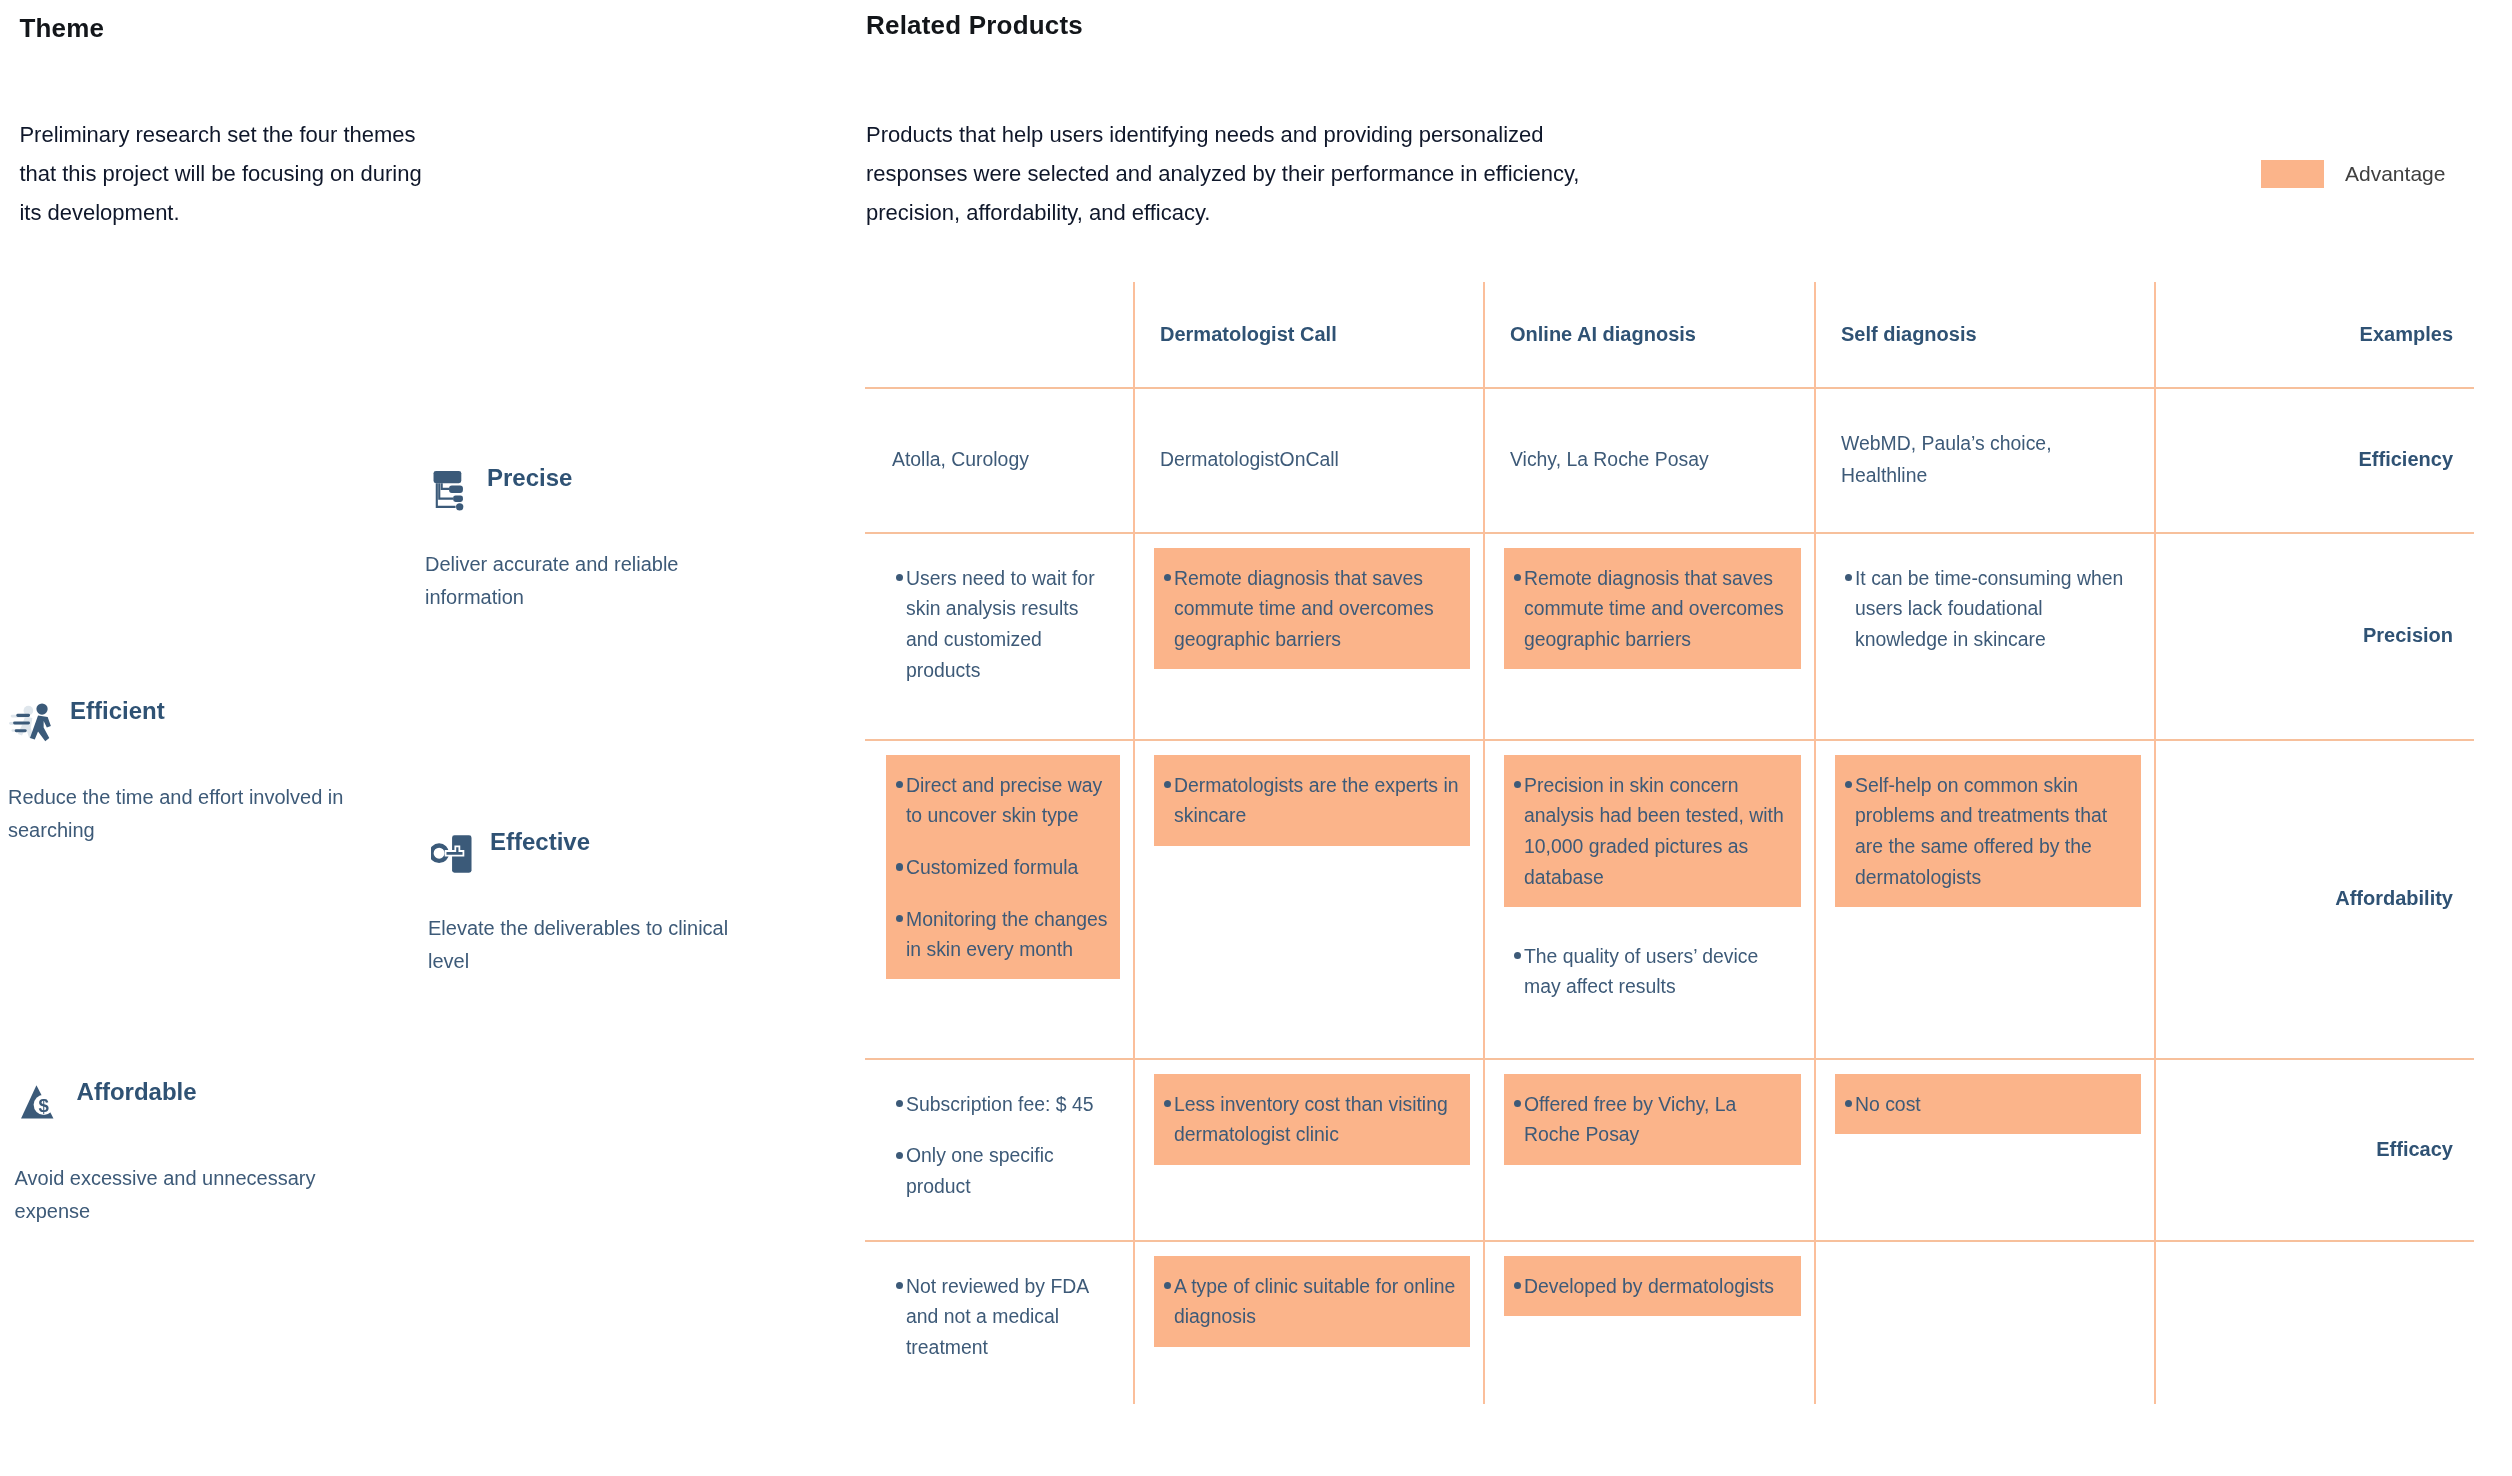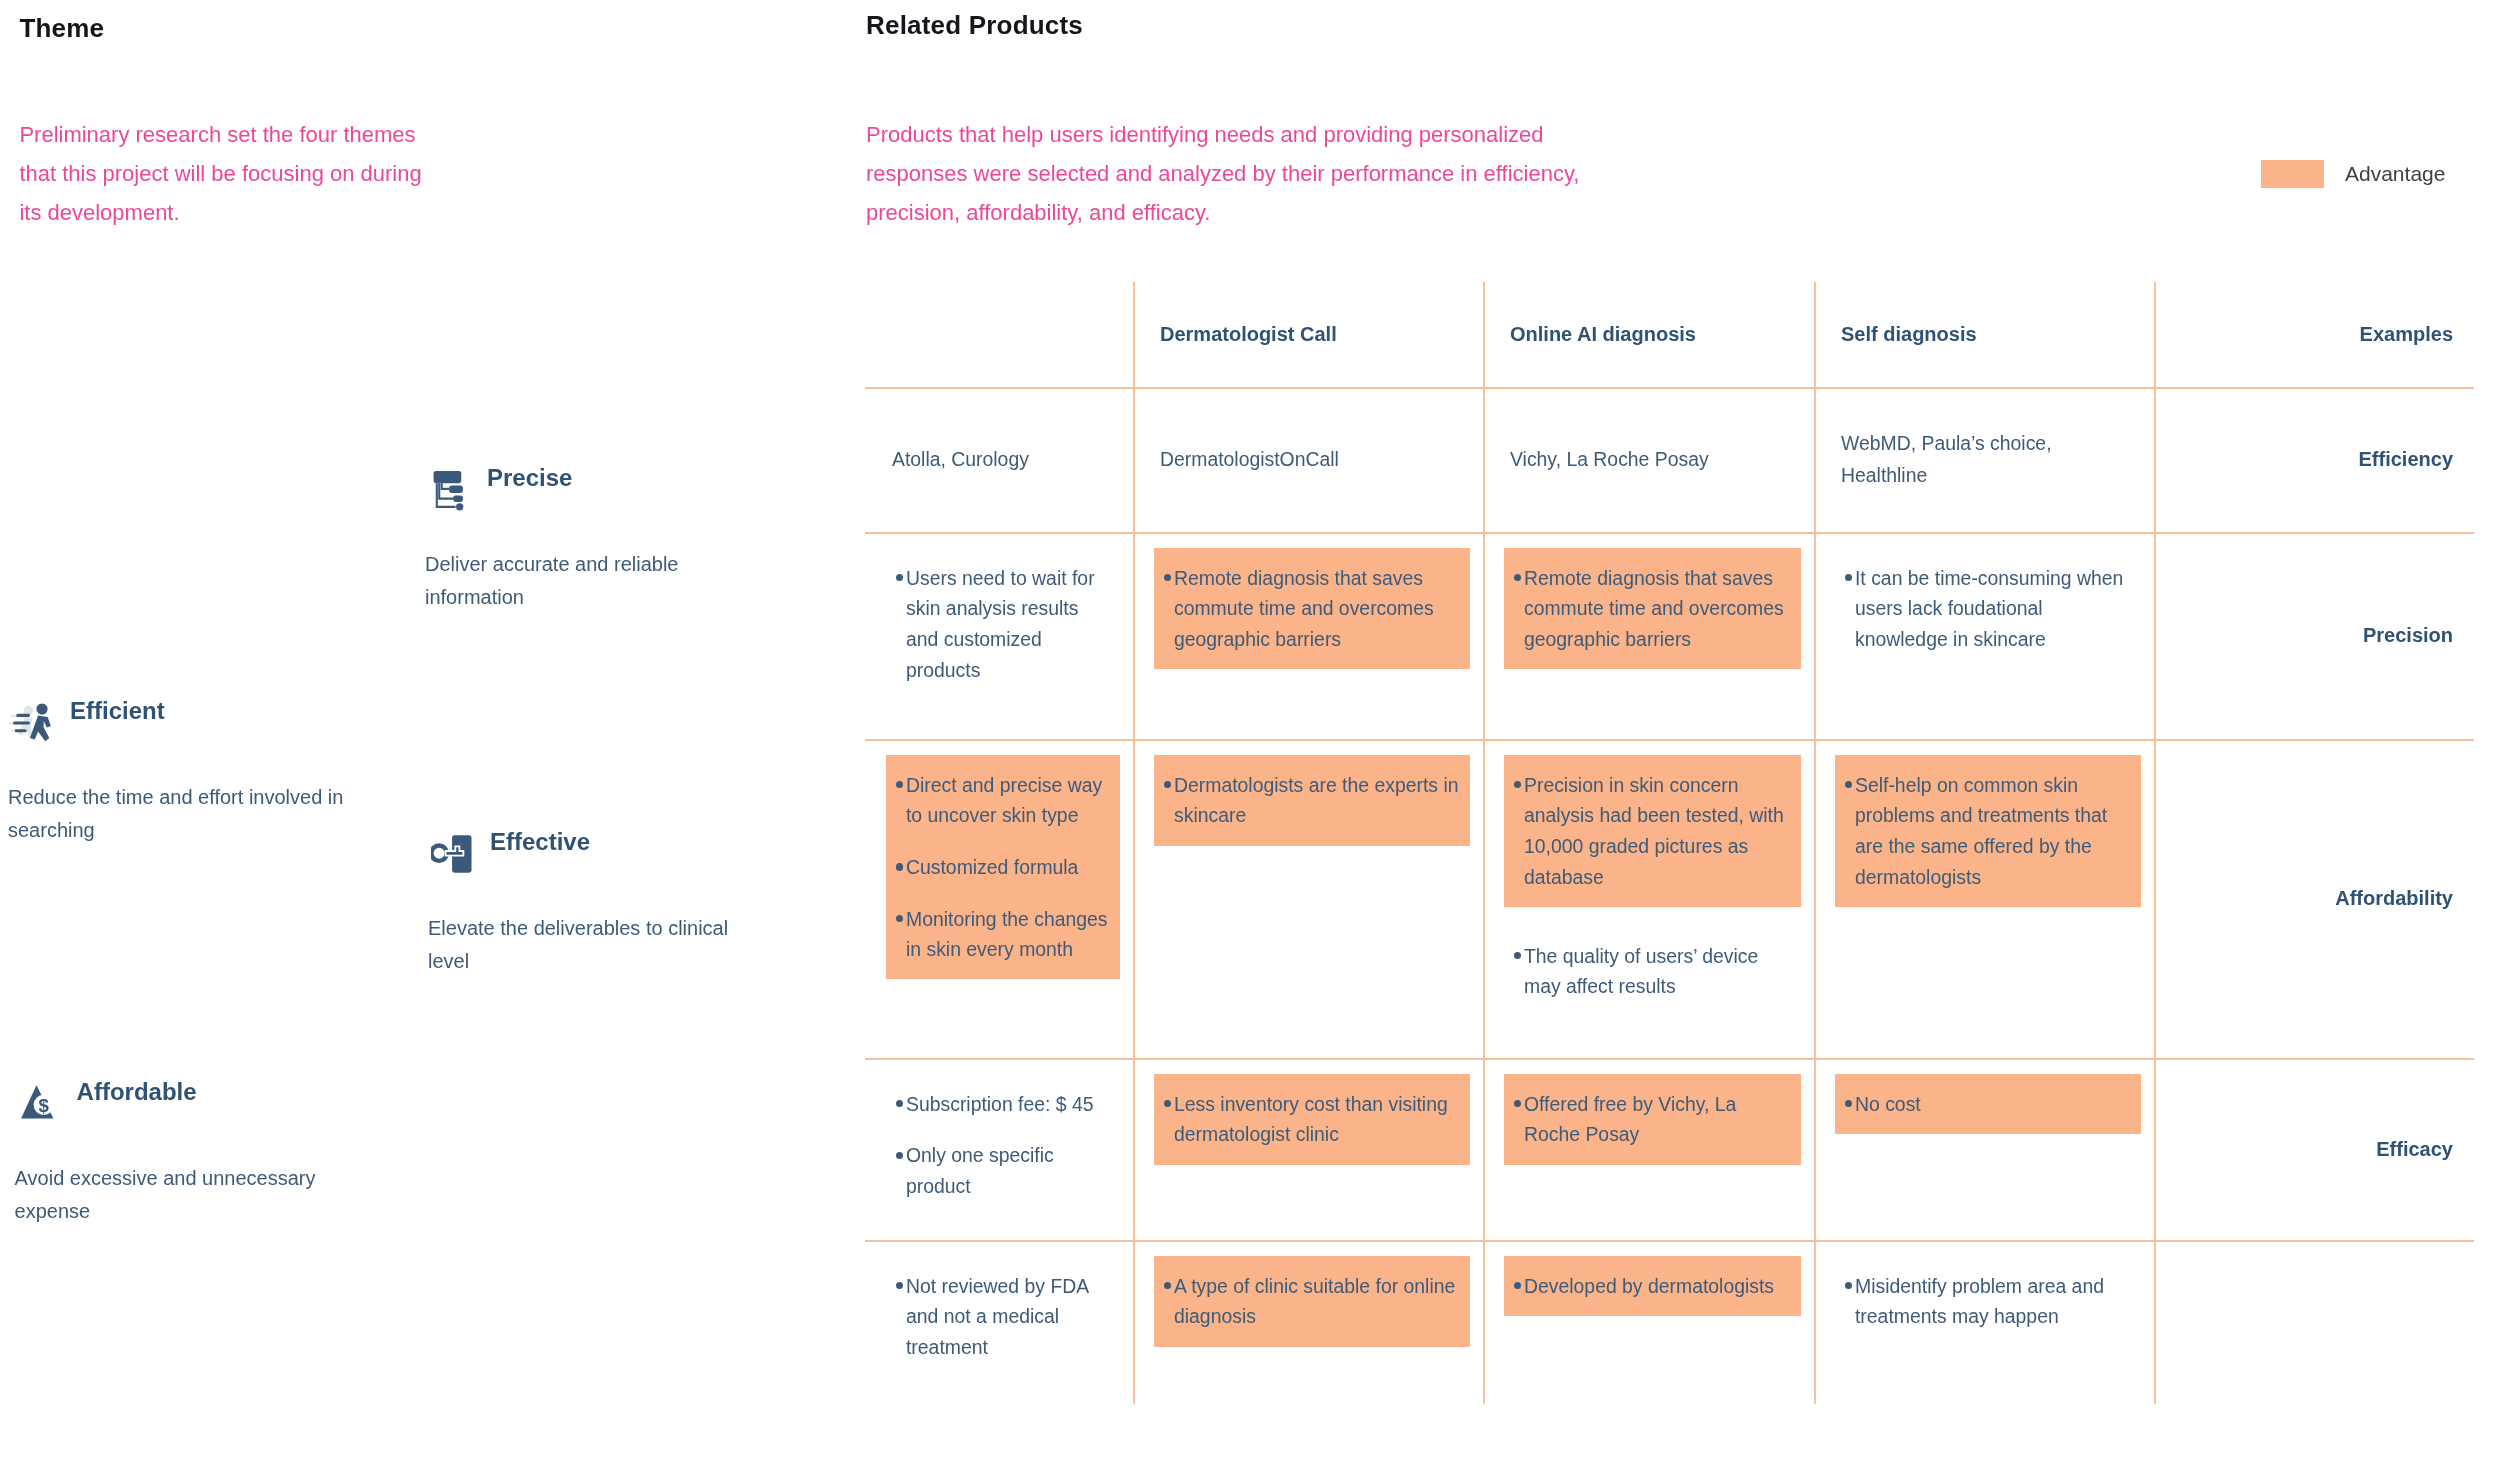--- a/index.html
+++ b/index.html
@@ -36,21 +36,21 @@
     letter-spacing: 0.2px;
     white-space: nowrap;
   }
 
   #theme-title { left: 19.4px; top: 13px; }
 
   .section-lede {
     position: absolute;
     font-size: 22px;
     line-height: 1.78;
-    color: #ec4899;
+    color: #0f172a;
     font-weight: 400;
   }
 
   #theme-lede { left: 19.4px; top: 115px; width: 421px; }
 
   
   .theme-card { position: absolute; }
 
   .theme-head {
     display: flex;
@@ -490,27 +490,19 @@
             </div>
           </div>
           <div class="cell bulletwrap">
             <div class="bgroup adv">
               <div class="bullet">
                 <span class="dot"></span>
                 <span class="btxt">Developed by dermatologists</span>
               </div>
             </div>
           </div>
-          <div class="cell bulletwrap">
-            <div class="bgroup plain">
-              <div class="bullet">
-                <span class="dot"></span>
-                <span class="btxt">Misidentify problem area and treatments may happen</span>
-              </div>
-            </div>
-          </div>
         </div>
     </div>
 
   </section>
 
 </div>
 
 
 </body></html>

